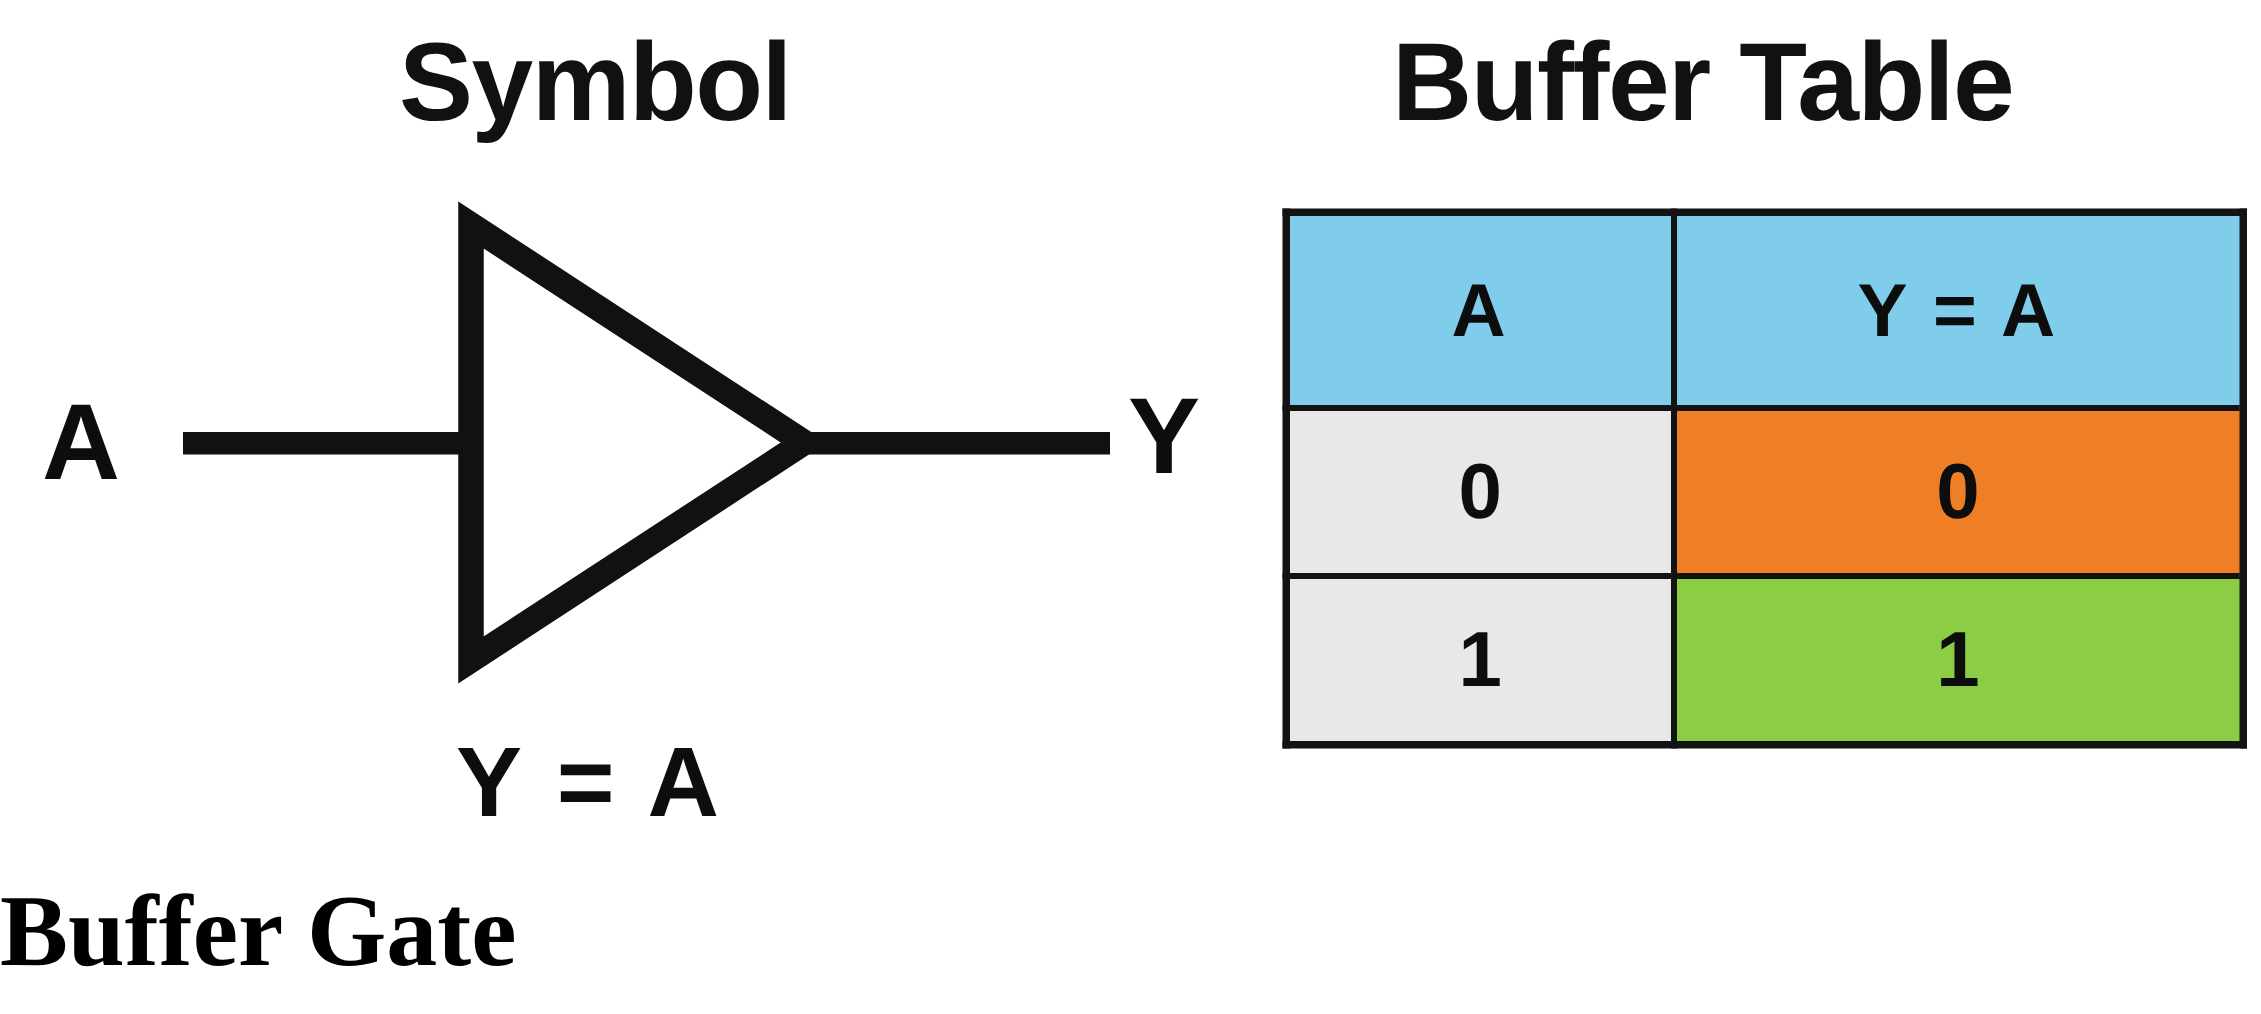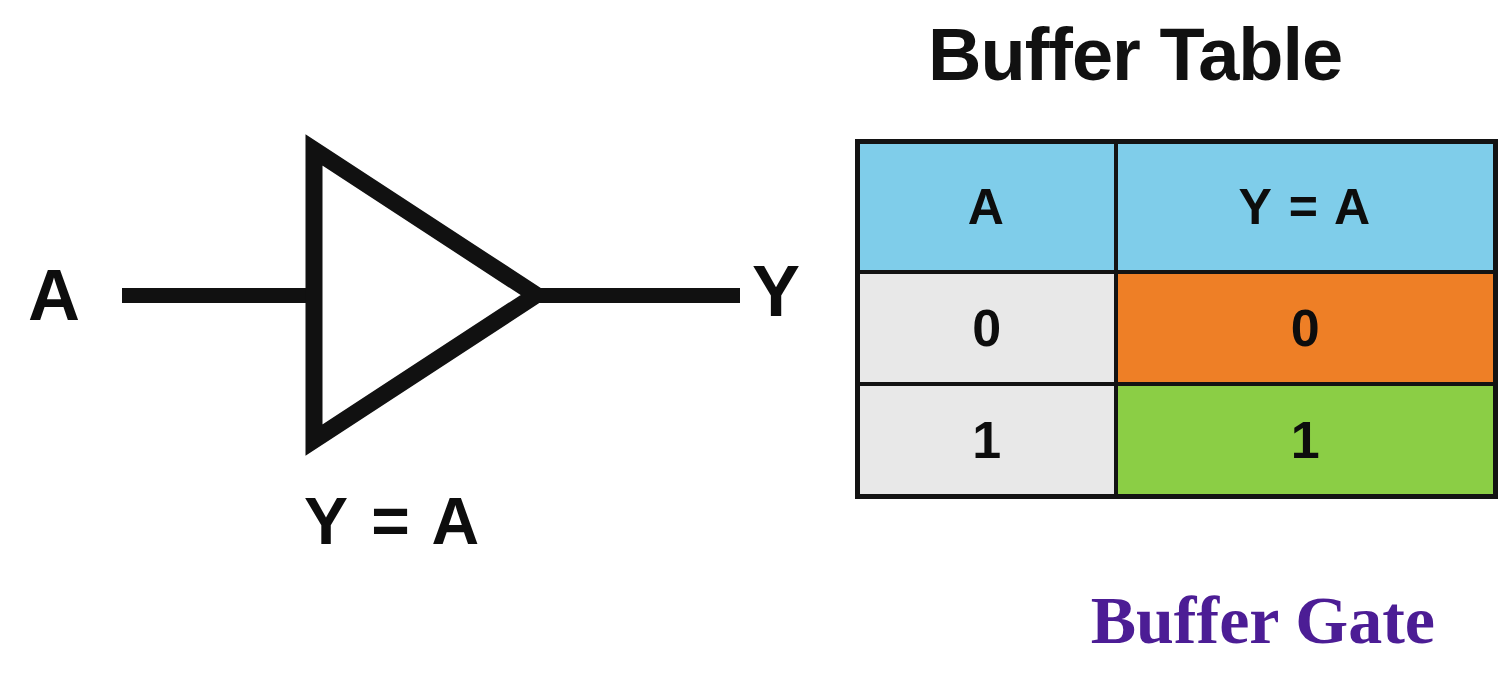--- a/index.html
+++ b/index.html
@@ -77,26 +77,26 @@
     letter-spacing: 3px;
     color: #0d0d0d;
     white-space: nowrap;
   }
 
   #caption {
     position: absolute;
     left: 0;
     top: 586px;
     width: 1507px;
-    text-align: right;
+    text-align: left;
     font-family: "Liberation Serif", serif;
     font-weight: bold;
     font-size: 68px;
     line-height: 1;
-    color: #4c1d95;
+    color: #000000;
     white-space: nowrap;
     
     padding-right: 72px;
     box-sizing: border-box;
   }
 
   
   #truth-table {
     position: absolute;
     left: 855px;
@@ -135,20 +135,21 @@
   .cell-low   { background: #ee7f26; }
   .cell-high  { background: #8bce45; }
 </style>
 </head>
 <body>
 
 <div class="stage">
 
   <div id="symbol-panel">
 
+    <div class="title" id="symbol-title">Symbol</div>
 
     <svg id="gate-svg" viewBox="0 0 840 360">
 
       <rect x="122" y="168" width="192" height="15" fill="#111111"></rect>
 
       <polygon points="314,30 314,320 536,175" fill="#ffffff" stroke="#111111" stroke-width="17" stroke-linejoin="miter"></polygon>
 
       <rect x="524" y="168" width="216" height="15" fill="#111111"></rect>
     </svg>
 

